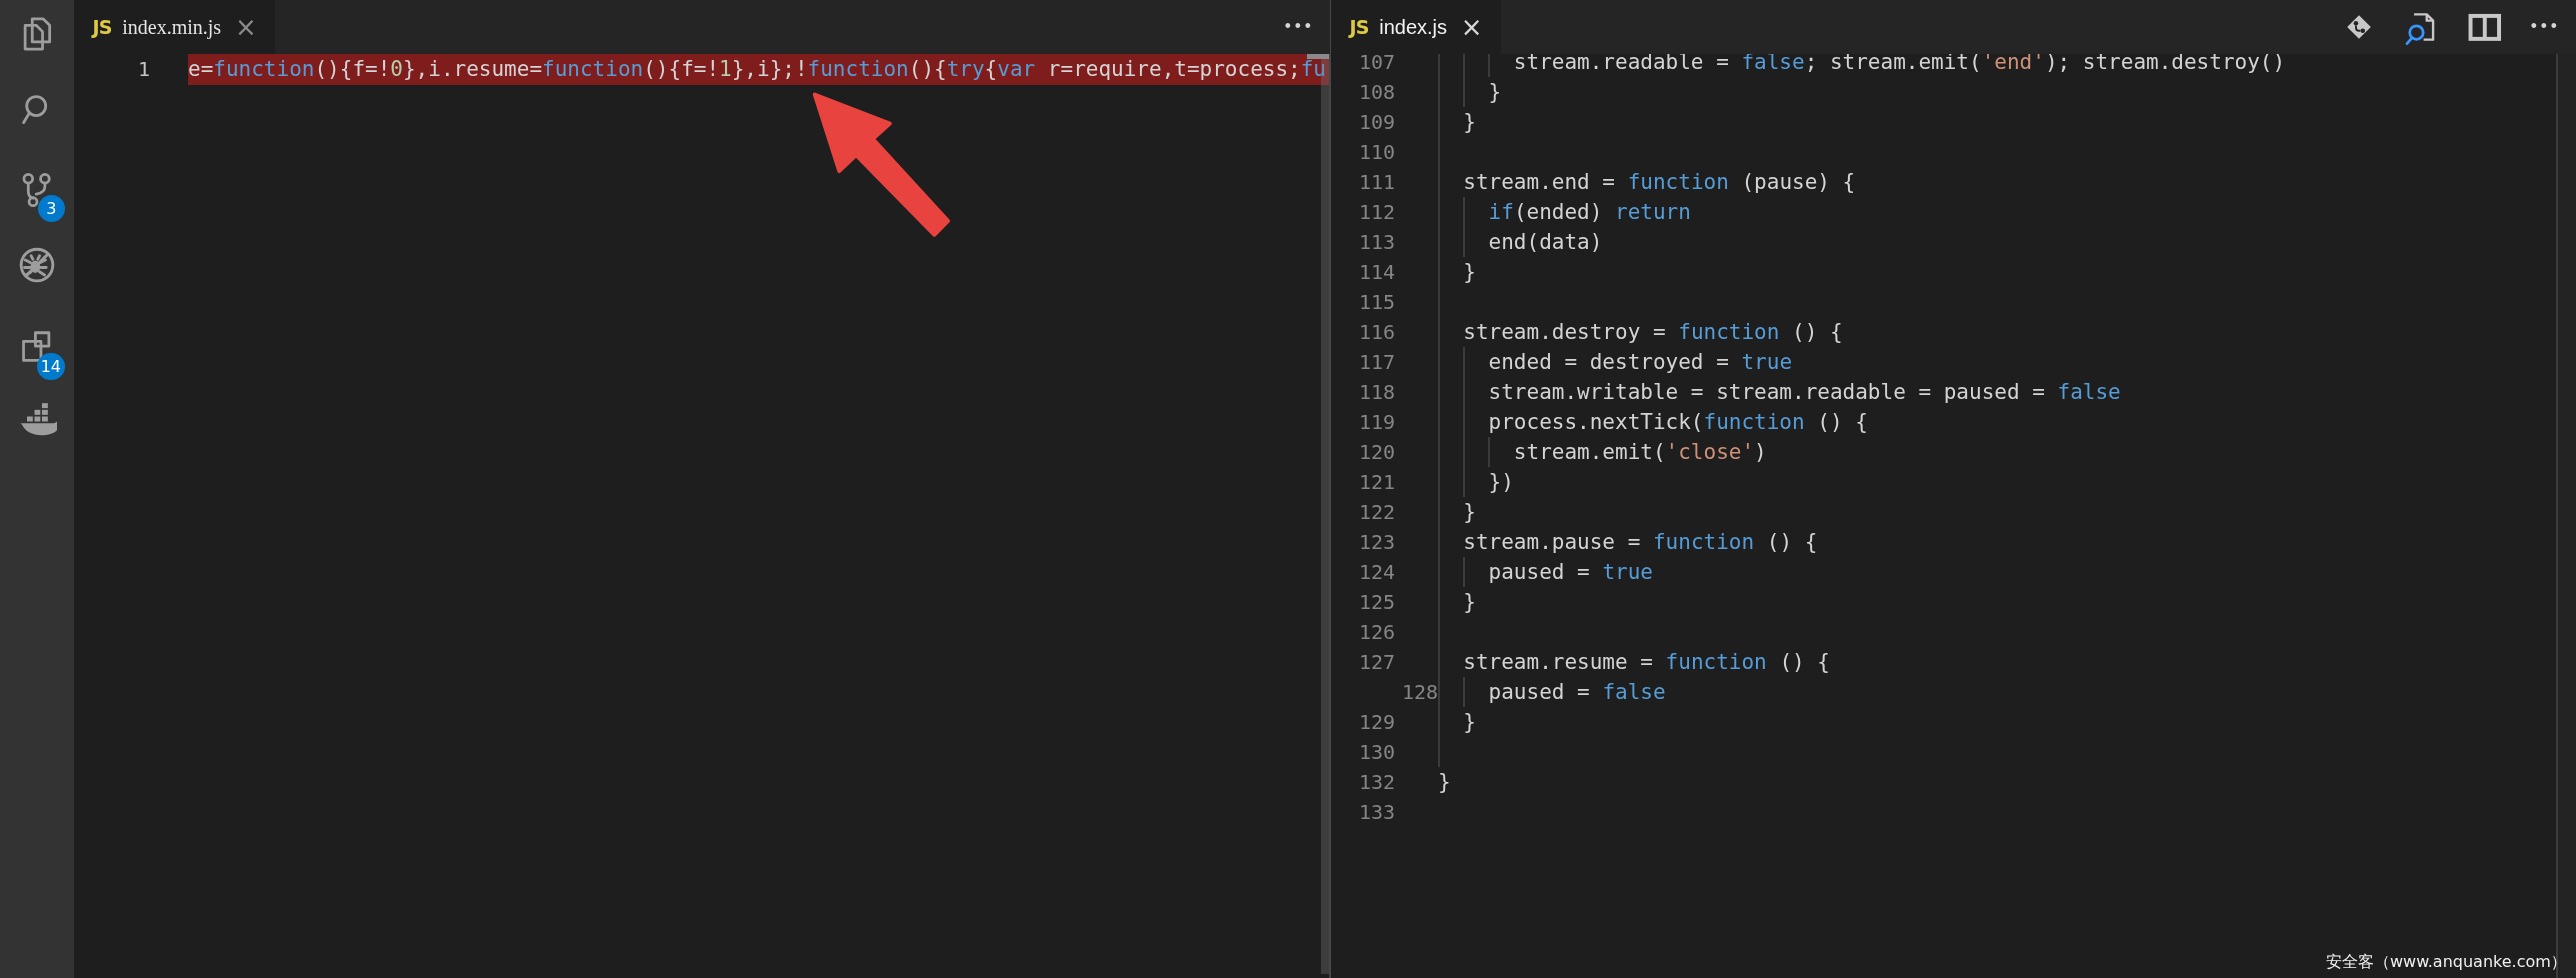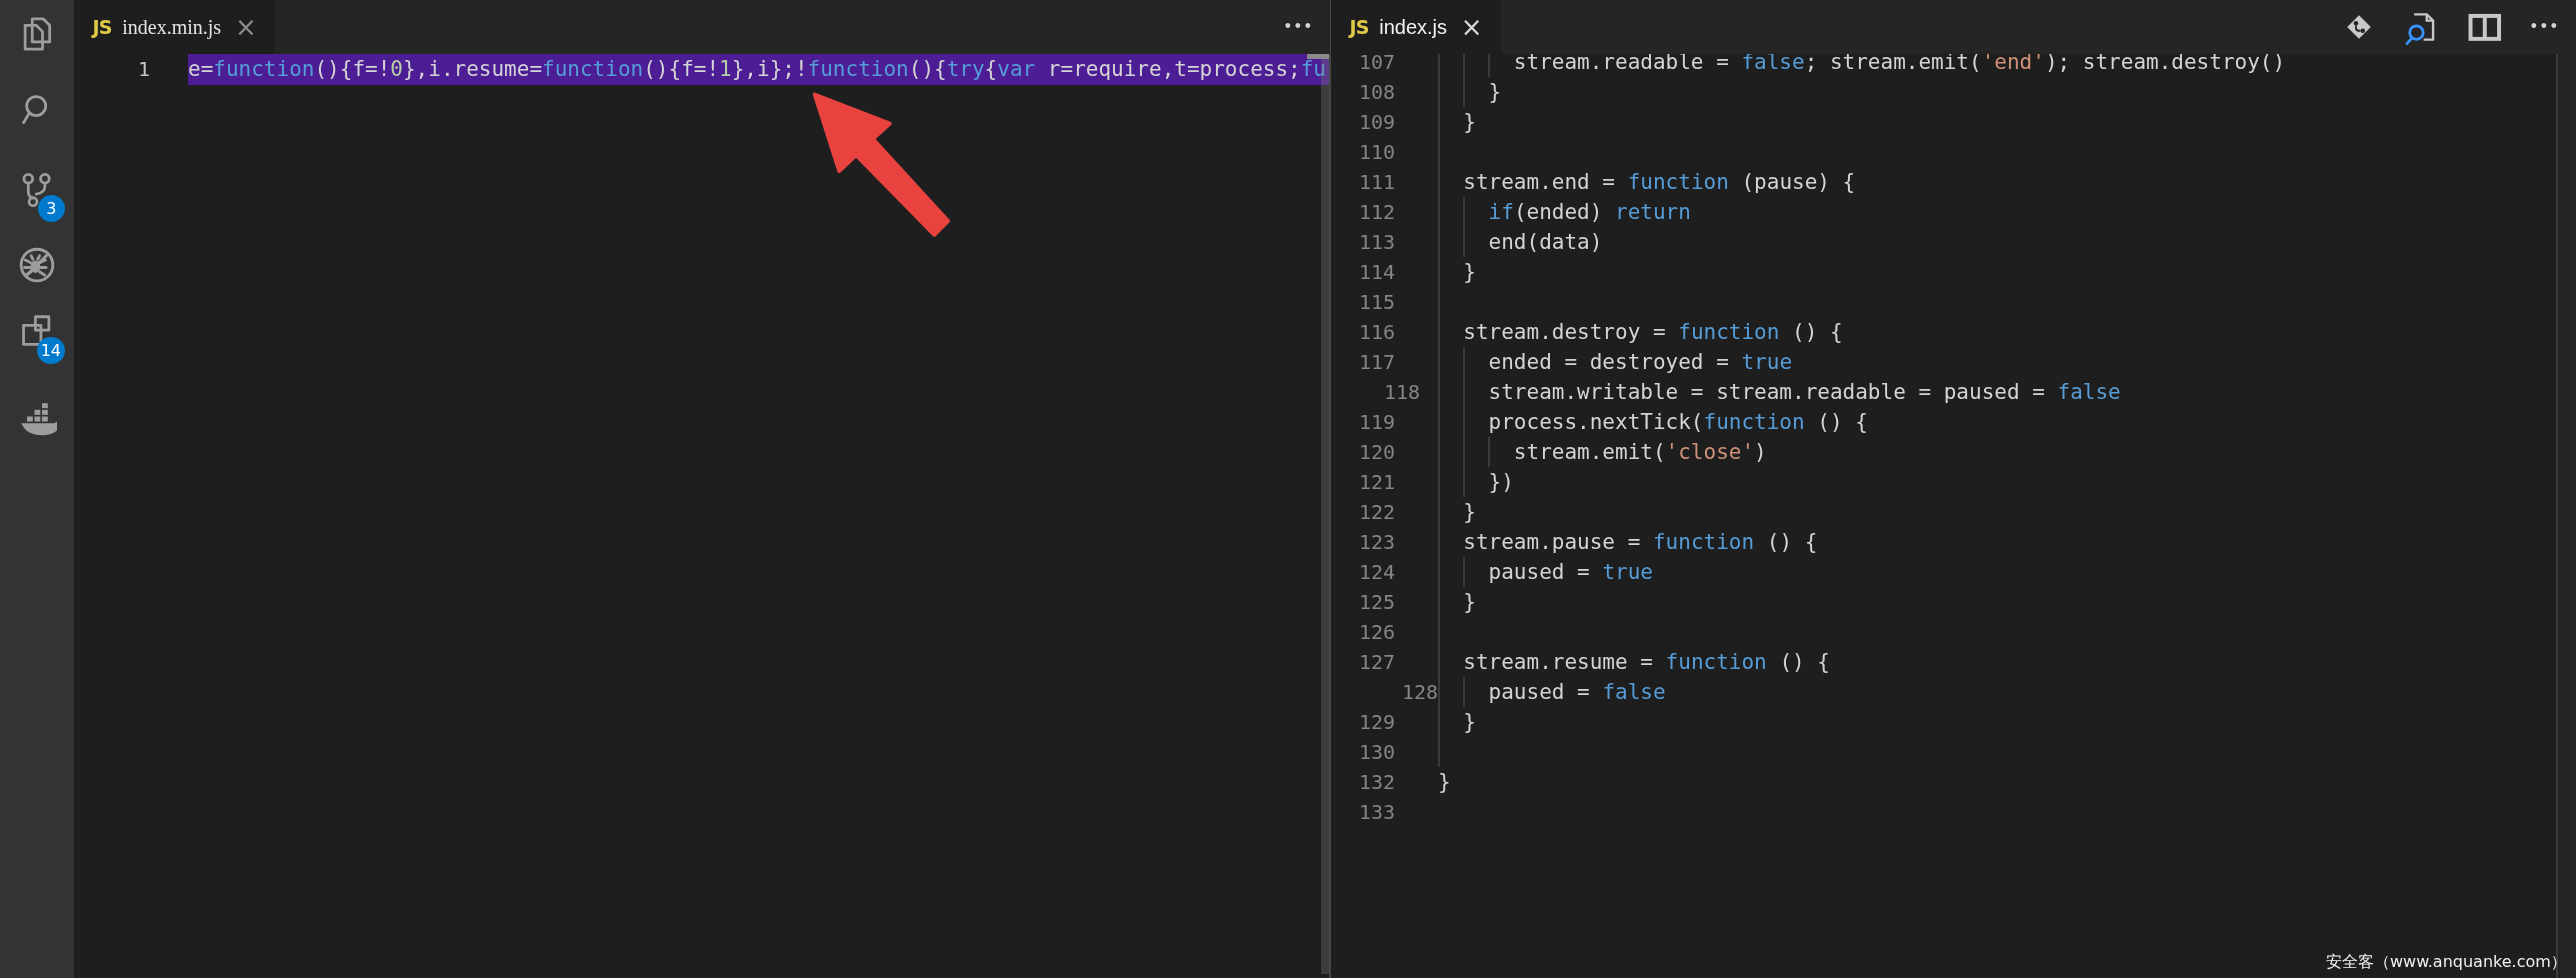--- a/index.html
+++ b/index.html
@@ -31,21 +31,21 @@
   .group.right .tab-close{color:#d8d8d8;}
   .tab-actions{position:absolute;right:12.3px;top:0;height:54px;display:flex;align-items:center;gap:24.5px;z-index:5;}
   .ellipsis{color:#d4d4d4;font-size:17.6px;letter-spacing:3.8px;line-height:1;cursor:pointer;padding:3.1px;}
   .action-icon{width:38px;height:38px;display:flex;align-items:center;justify-content:center;cursor:pointer;}
   
   .content{position:absolute;top:54px;left:0;right:0;bottom:0;overflow:hidden;}
   .code-line{display:flex;white-space:pre;font-family:"DejaVu Sans Mono","Liberation Mono",monospace;font-size:21px;color:var(--fg,#d4d4d4);}
   .line-num{box-sizing:border-box;text-align:right;color:var(--ln,#858585);font-size:20px;}
   .current .line-num{color:var(--aln,#c6c6c6);}
   .line-text{position:relative;flex:1;}
-  .current .line-text{background:#4c1d95;}
+  .current .line-text{background:#7f1d1d;}
   .guide{position:absolute;top:0;bottom:0;width:1.5px;background:#3b3b3b;}
   .tok-d{color:var(--fg,#d4d4d4);}
   .tok-k{color:var(--kw,#569cd6);}
   .tok-s{color:var(--str,#ce9178);}
   .tok-n{color:var(--num,#b5cea8);}
   #right-lines{margin-top:-7px;}
   
   .v-thumb{position:absolute;top:55px;bottom:4.6px;right:1.5px;width:7.7px;background:rgba(121,121,121,0.35);z-index:3;}
   .ruler-mark{position:absolute;top:54px;right:1.5px;width:21.5px;height:5.4px;background:#8a8a8a;z-index:4;}
   .edge-strip{position:absolute;top:54px;bottom:0;right:0;width:18.4px;background:#232323;z-index:2;}
@@ -96,21 +96,21 @@
     <span>
       <svg width="40" height="40" viewBox="0 0 48 48">
         <circle class="ln" cx="24" cy="24" r="19"></circle>
         <ellipse class="fl" cx="22" cy="26" rx="6" ry="7.5"></ellipse>
         <path class="ln" stroke-width="2.5" d="M16 21 l-6 -3 M16 27 h-7 M17 32 l-6 4 M28 21 l6 -3 M28 27 h7 M27 32 l6 4 M19 17 l-2 -4 M25 17 l2 -4"></path>
         <line class="ln" x1="11" y1="37" x2="37" y2="11" stroke-width="4"></line>
       </svg>
     </span>
   </div>
 
-  <div class="ab-item" style="top:298px;">
+  <div class="ab-item" style="top:314px;">
     <span>
       <svg width="38" height="38" viewBox="0 0 48 48">
         <rect class="ln" x="7" y="17" width="22" height="24"></rect>
         <rect class="ln" x="22" y="6" width="17" height="17" fill="#333333"></rect>
       </svg>
     </span>
     <span class="ab-badge">14</span>
   </div>
 
   <div class="ab-item" style="top:386px;">
@@ -187,21 +187,21 @@
         <div class="code-line" style="line-height: 30px; height: 30px;"><div class="line-num" style="flex: 0 0 107px; padding-right: 43px;">108</div><div class="line-text"><i class="guide" style="left: 0px;"></i><i class="guide" style="left: 25px;"></i><span>    </span><span class="tok-d">}</span></div></div>
         <div class="code-line" style="line-height: 30px; height: 30px;"><div class="line-num" style="flex: 0 0 107px; padding-right: 43px;">109</div><div class="line-text"><i class="guide" style="left: 0px;"></i><span>  </span><span class="tok-d">}</span></div></div>
         <div class="code-line" style="line-height: 30px; height: 30px;"><div class="line-num" style="flex: 0 0 107px; padding-right: 43px;">110</div><div class="line-text"><i class="guide" style="left: 0px;"></i><span>  </span></div></div>
         <div class="code-line" style="line-height: 30px; height: 30px;"><div class="line-num" style="flex: 0 0 107px; padding-right: 43px;">111</div><div class="line-text"><i class="guide" style="left: 0px;"></i><span>  </span><span class="tok-d">stream.end = </span><span class="tok-k">function</span><span class="tok-d"> (pause) {</span></div></div>
         <div class="code-line" style="line-height: 30px; height: 30px;"><div class="line-num" style="flex: 0 0 107px; padding-right: 43px;">112</div><div class="line-text"><i class="guide" style="left: 0px;"></i><i class="guide" style="left: 25px;"></i><span>    </span><span class="tok-k">if</span><span class="tok-d">(ended) </span><span class="tok-k">return</span></div></div>
         <div class="code-line" style="line-height: 30px; height: 30px;"><div class="line-num" style="flex: 0 0 107px; padding-right: 43px;">113</div><div class="line-text"><i class="guide" style="left: 0px;"></i><i class="guide" style="left: 25px;"></i><span>    </span><span class="tok-d">end(data)</span></div></div>
         <div class="code-line" style="line-height: 30px; height: 30px;"><div class="line-num" style="flex: 0 0 107px; padding-right: 43px;">114</div><div class="line-text"><i class="guide" style="left: 0px;"></i><span>  </span><span class="tok-d">}</span></div></div>
         <div class="code-line" style="line-height: 30px; height: 30px;"><div class="line-num" style="flex: 0 0 107px; padding-right: 43px;">115</div><div class="line-text"><i class="guide" style="left: 0px;"></i><span>  </span></div></div>
         <div class="code-line" style="line-height: 30px; height: 30px;"><div class="line-num" style="flex: 0 0 107px; padding-right: 43px;">116</div><div class="line-text"><i class="guide" style="left: 0px;"></i><span>  </span><span class="tok-d">stream.destroy = </span><span class="tok-k">function</span><span class="tok-d"> () {</span></div></div>
         <div class="code-line" style="line-height: 30px; height: 30px;"><div class="line-num" style="flex: 0 0 107px; padding-right: 43px;">117</div><div class="line-text"><i class="guide" style="left: 0px;"></i><i class="guide" style="left: 25px;"></i><span>    </span><span class="tok-d">ended = destroyed = </span><span class="tok-k">true</span></div></div>
-        <div class="code-line" style="line-height: 30px; height: 30px;"><div class="line-num" style="flex: 0 0 107px; padding-right: 18px;">118</div><div class="line-text"><i class="guide" style="left: 0px;"></i><i class="guide" style="left: 25px;"></i><span>    </span><span class="tok-d">stream.writable = stream.readable = paused = </span><span class="tok-k">false</span></div></div>
+        <div class="code-line" style="line-height: 30px; height: 30px;"><div class="line-num" style="flex: 0 0 107px; padding-right: 43px;">118</div><div class="line-text"><i class="guide" style="left: 0px;"></i><i class="guide" style="left: 25px;"></i><span>    </span><span class="tok-d">stream.writable = stream.readable = paused = </span><span class="tok-k">false</span></div></div>
         <div class="code-line" style="line-height: 30px; height: 30px;"><div class="line-num" style="flex: 0 0 107px; padding-right: 43px;">119</div><div class="line-text"><i class="guide" style="left: 0px;"></i><i class="guide" style="left: 25px;"></i><span>    </span><span class="tok-d">process.nextTick(</span><span class="tok-k">function</span><span class="tok-d"> () {</span></div></div>
         <div class="code-line" style="line-height: 30px; height: 30px;"><div class="line-num" style="flex: 0 0 107px; padding-right: 43px;">120</div><div class="line-text"><i class="guide" style="left: 0px;"></i><i class="guide" style="left: 25px;"></i><i class="guide" style="left: 50px;"></i><span>      </span><span class="tok-d">stream.emit(</span><span class="tok-s">'close'</span><span class="tok-d">)</span></div></div>
         <div class="code-line" style="line-height: 30px; height: 30px;"><div class="line-num" style="flex: 0 0 107px; padding-right: 43px;">121</div><div class="line-text"><i class="guide" style="left: 0px;"></i><i class="guide" style="left: 25px;"></i><span>    </span><span class="tok-d">})</span></div></div>
         <div class="code-line" style="line-height: 30px; height: 30px;"><div class="line-num" style="flex: 0 0 107px; padding-right: 43px;">122</div><div class="line-text"><i class="guide" style="left: 0px;"></i><span>  </span><span class="tok-d">}</span></div></div>
         <div class="code-line" style="line-height: 30px; height: 30px;"><div class="line-num" style="flex: 0 0 107px; padding-right: 43px;">123</div><div class="line-text"><i class="guide" style="left: 0px;"></i><span>  </span><span class="tok-d">stream.pause = </span><span class="tok-k">function</span><span class="tok-d"> () {</span></div></div>
         <div class="code-line" style="line-height: 30px; height: 30px; align-items: flex-end;"><div class="line-num" style="flex: 0 0 107px; padding-right: 43px;">124</div><div class="line-text"><i class="guide" style="left: 0px;"></i><i class="guide" style="left: 25px;"></i><span>    </span><span class="tok-d">paused = </span><span class="tok-k">true</span></div></div>
         <div class="code-line" style="line-height: 30px; height: 30px;"><div class="line-num" style="flex: 0 0 107px; padding-right: 43px;">125</div><div class="line-text"><i class="guide" style="left: 0px;"></i><span>  </span><span class="tok-d">}</span></div></div>
         <div class="code-line" style="line-height: 30px; height: 30px;"><div class="line-num" style="flex: 0 0 107px; padding-right: 43px;">126</div><div class="line-text"><i class="guide" style="left: 0px;"></i><span>  </span></div></div>
         <div class="code-line" style="line-height: 30px; height: 30px;"><div class="line-num" style="flex: 0 0 107px; padding-right: 43px;">127</div><div class="line-text"><i class="guide" style="left: 0px;"></i><span>  </span><span class="tok-d">stream.resume = </span><span class="tok-k">function</span><span class="tok-d"> () {</span></div></div>
         <div class="code-line" style="line-height: 30px; height: 30px;"><div class="line-num" style="flex: 0 0 107px; ">128</div><div class="line-text"><i class="guide" style="left: 0px;"></i><i class="guide" style="left: 25px;"></i><span>    </span><span class="tok-d">paused = </span><span class="tok-k">false</span></div></div>

